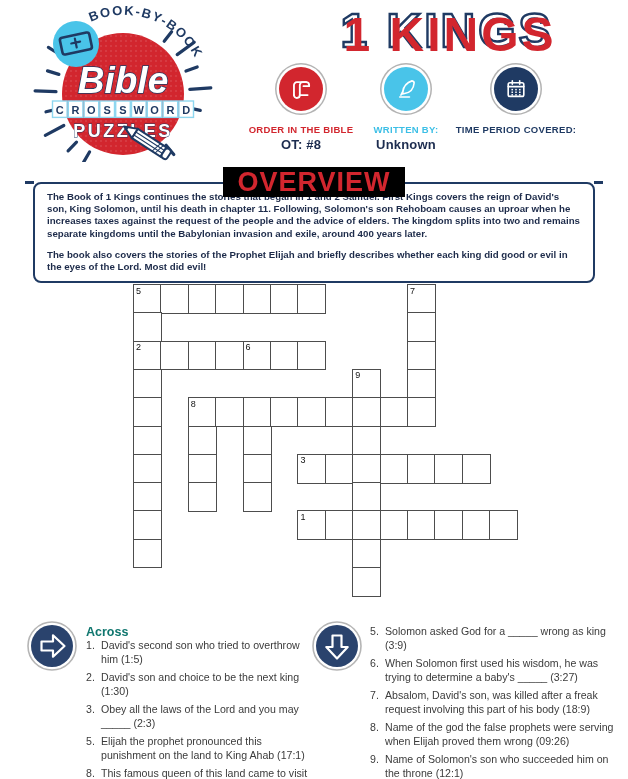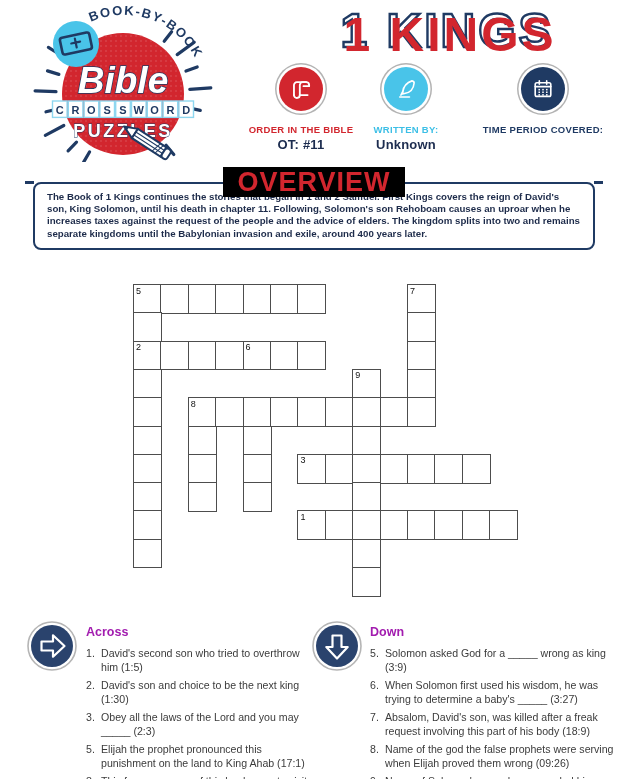--- a/index.html
+++ b/index.html
@@ -19,21 +19,21 @@
   
   .title-wrap { position:absolute; left:298px; top:10px; width:304px; height:50px; }
   .title-wrap .t { position:absolute; left:0; right:0; top:0; text-align:center;
     font-size:48px; font-weight:800; letter-spacing:3px; line-height:50px; white-space:nowrap; }
   .title-outline { transform:translate(-3px,-4px); -webkit-text-stroke:2.4px #1f3a63; color:transparent; }
   .title-main { color:#d2262e; }
   
   .badge { position:absolute; top:62px; text-align:center; }
   #badge-0 { left:238px; width:126px; }
   #badge-1 { left:343px; width:126px; }
-  #badge-2 { left:470px; width:146px; }
+  #badge-2 { left:443px; width:146px; }
   .badge-circle { width:44px; height:44px; border-radius:50%; margin:5px auto 0;
     display:flex; align-items:center; justify-content:center;
     box-shadow:0 0 0 2.5px #ffffff, 0 0 0 4px #b3b3b3; }
   .bg-red  { background:#d2262e; }
   .bg-blue { background:#49c4e9; }
   .bg-navy { background:#1f3a63; }
   .badge-label { margin-top:13px; font-size:9.5px; font-weight:bold; letter-spacing:.3px; }
   .lbl-red  { color:#d2262e; }
   .lbl-blue { color:#3cbfe6; }
   .lbl-navy { color:#1f3a63; }
@@ -51,21 +51,21 @@
   #grid { position:absolute; left:133px; top:284px; width:390px; height:314px; }
   .cell { position:absolute; width:29px; height:29.8px; border:1.6px solid #4d4d4d; background:#fff; }
   .cell-num { position:absolute; left:2px; top:0.5px; font-size:9px; line-height:10px; color:#111; }
   
   .clue-icon { position:absolute; width:50px; height:50px; }
   #across-icon { left:27px;  top:621px; }
   #down-icon   { left:312px; top:621px; }
   .clue-col { position:absolute; top:625px; }
   #across-col { left:86px;  width:228px; }
   #down-col   { left:370px; width:254px; }
-  .clue-head { font-size:12.5px; font-weight:bold; color:#a21caf; margin-bottom:8px; }
+  .clue-head { font-size:12.5px; font-weight:bold; color:#0f766e; }
   .clue { display:flex; font-size:10.6px; color:#3b3b3b; line-height:1.32; margin-bottom:4px; }
   .clue-num { width:15px; flex:none; }
   .clue-text { flex:1; }
 </style>
 </head>
 <body>
 
 <svg class="logo-svg" viewBox="0 0 198 158">
   <defs>
     <pattern id="reddots" width="5" height="5" patternUnits="userSpaceOnUse">
@@ -137,21 +137,21 @@
 
 <div class="badge" id="badge-0">
   <div class="badge-circle bg-red">
     <svg width="26" height="26" viewBox="0 0 24 24" fill="none" stroke="#ffffff" stroke-width="1.7" stroke-linecap="round" stroke-linejoin="round">
       <path d="M16.8 5.7H8.2A2.7 2.7 0 0 0 5.5 8.4v9.2"></path>
       <path d="M5.5 17.6a2.7 2.7 0 0 0 5.4 0V8.4a2.7 2.7 0 0 1 2.7-2.7h3.2a2.7 2.7 0 0 1 2.7 2.7v1h-5.2"></path>
       <path d="M10.9 17.6h7.2"></path>
     </svg>
   </div>
   <div class="badge-label lbl-red">ORDER IN THE BIBLE</div>
-  <div class="badge-value">OT: #11</div>
+  <div class="badge-value">OT: #8</div>
 </div>
 
 <div class="badge" id="badge-1">
   <div class="badge-circle bg-blue">
     <svg width="26" height="26" viewBox="0 0 24 24" fill="none" stroke="#ffffff" stroke-width="1.5" stroke-linecap="round" stroke-linejoin="round">
       <path d="M17.5 4.5C13 6 9.8 9.5 9 14.5l-.3 2 2-.3C15.7 15.4 19 12 19.5 6.5c.05-.9-.6-1.7-2-2z"></path>
       <path d="M9 14.5 7.3 17.6"></path>
       <path d="M6.2 19.4h9"></path>
     </svg>
   </div>
@@ -182,20 +182,21 @@
   </div>
   <div class="badge-label lbl-navy">TIME PERIOD COVERED:</div>
 </div>
 
 <div class="overview">
   <div class="ov-stub left"></div>
   <div class="ov-stub right"></div>
   <div class="ov-box">
     <div class="ov-text">
       <p>The Book of 1 Kings continues the stories that began in 1 and 2 Samuel. First Kings covers the reign of David's son, King Solomon, until his death in chapter 11. Following, Solomon's son Rehoboam causes an uproar when he increases taxes against the request of the people and the advice of elders. The kingdom splits into two and remains separate kingdoms until the Babylonian invasion and exile, around 400 years later.</p>
+      <p>The book also covers the stories of the Prophet Elijah and briefly describes whether each king did good or evil in the eyes of the Lord. Most did evil!</p>
     </div>
   </div>
   <div class="ov-head"><span>OVERVIEW</span></div>
 </div>
 
 <div id="grid">
     <div class="cell" style="left: 0px; top: 0px;">
       <span class="cell-num">5</span>
     </div>
     <div class="cell" style="left: 27.4px; top: 0px;"></div>
@@ -308,21 +309,20 @@
 </div>
 
 <div class="clue-icon" id="down-icon">
   <svg width="50" height="50" viewBox="0 0 50 50">
     <circle cx="25" cy="25" r="24" fill="none" stroke="#b5b5b5" stroke-width="1.6"></circle>
     <circle cx="25" cy="25" r="21" fill="#2a436d"></circle>
     <path d="M14.5 20.5h11.5v-6.2L37.5 25l-11.5 10.7v-6.2H14.5z" fill="none" stroke="#ffffff" stroke-width="2.2" stroke-linejoin="round" transform="rotate(90 25 25)"></path>
   </svg>
 </div>
 <div class="clue-col" id="down-col">
-  <div class="clue-head">Down</div>
   <div id="down-list">
       <div class="clue">
         <span class="clue-num">5.</span>
         <span class="clue-text">Solomon asked God for a _____ wrong as king (3:9)</span>
       </div>
       <div class="clue">
         <span class="clue-num">6.</span>
         <span class="clue-text">When Solomon first used his wisdom, he was trying to determine a baby's _____ (3:27)</span>
       </div>
       <div class="clue">

